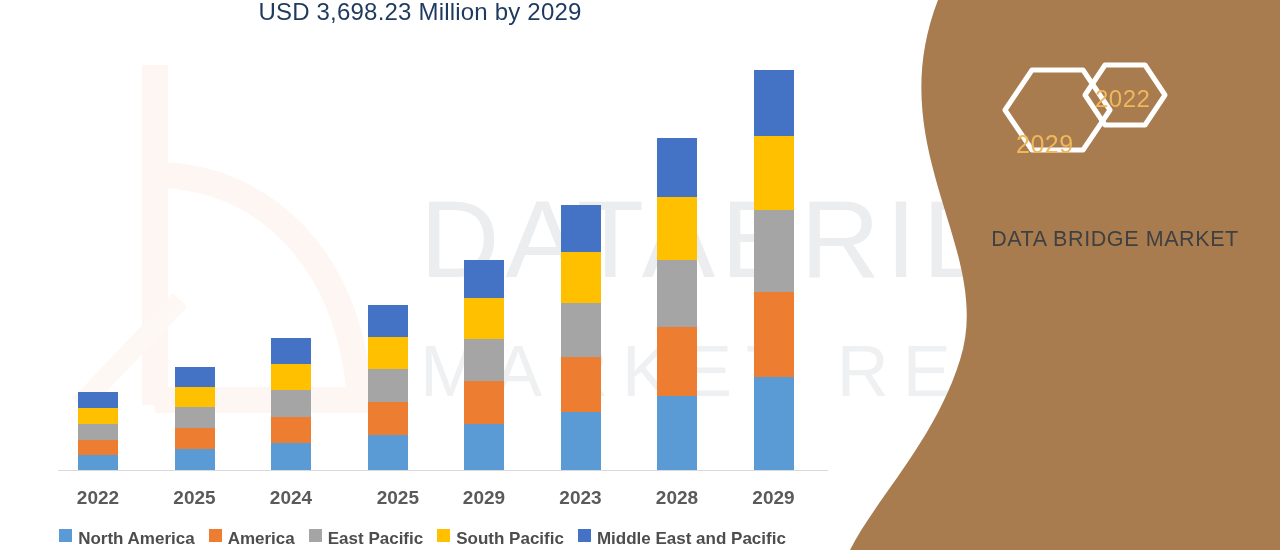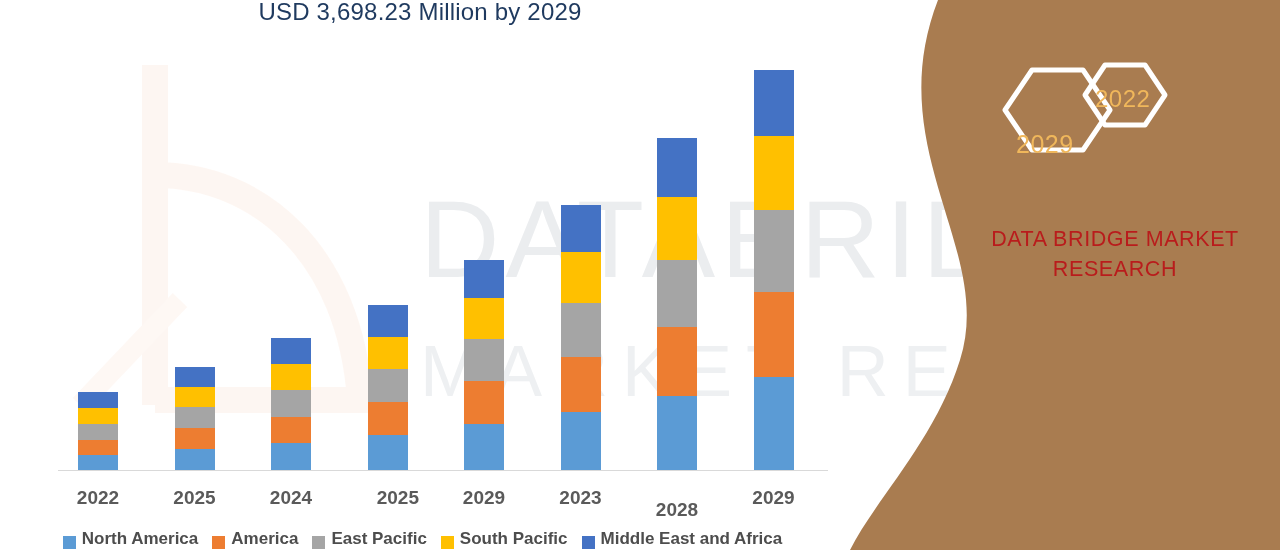--- a/index.html
+++ b/index.html
@@ -86,21 +86,21 @@
     left: 1016px;
     top: 130px;
     font-size: 25px;
   }
   .brand-name {
     position: absolute;
     left: 960px;
     top: 224px;
     width: 310px;
     text-align: center;
-    color: #b91c1c;
+    color: #404040;
     font-size: 21.5px;
     line-height: 30px;
     letter-spacing: 0.6px;
   }
 
   
   .chart-title {
     position: absolute;
     left: 0px;
     top: -2px;
@@ -154,21 +154,21 @@
     top: 529px;
     width: 845px;
     display: flex;
     justify-content: center;
     align-items: center;
     gap: 14px;
     flex-wrap: nowrap;
   }
   .legend-item {
     display: flex;
-    align-items: flex-end;
+    align-items: flex-start;
     gap: 6px;
     white-space: nowrap;
   }
   .legend-swatch {
     width: 13px;
     height: 13px;
     flex: 0 0 auto;
   }
   .legend-label {
     font-size: 17px;
@@ -252,21 +252,21 @@
           <div class="seg" style="height: 66px; background: rgb(68, 114, 196);"></div>
         </div>
       </div>
     <div id="xticks">
         <div class="xtick" style="left: 53px;">2022</div>
         <div class="xtick" style="left: 149.5px;">2025</div>
         <div class="xtick" style="left: 246px;">2024</div>
         <div class="xtick" style="left: 329px; text-align: right;">2025</div>
         <div class="xtick" style="left: 439px;">2029</div>
         <div class="xtick" style="left: 535.5px;">2023</div>
-        <div class="xtick" style="left: 632px; margin-top: 12px;">2028</div>
+        <div class="xtick" style="left: 632px;">2028</div>
         <div class="xtick" style="left: 728.5px;">2029</div>
       </div>
   </div>
 
   <div class="legend" id="legend">
       <div class="legend-item">
         <span class="legend-swatch" style="background: rgb(91, 155, 213);"></span>
         <span class="legend-label">North America</span>
       </div>
       <div class="legend-item">
@@ -276,33 +276,32 @@
       <div class="legend-item">
         <span class="legend-swatch" style="background: rgb(165, 165, 165);"></span>
         <span class="legend-label">East Pacific</span>
       </div>
       <div class="legend-item">
         <span class="legend-swatch" style="background: rgb(255, 192, 0);"></span>
         <span class="legend-label">South Pacific</span>
       </div>
       <div class="legend-item">
         <span class="legend-swatch" style="background: rgb(68, 114, 196);"></span>
-        <span class="legend-label">Middle East and Africa</span>
+        <span class="legend-label">Middle East and Pacific</span>
       </div>
     </div>
 
   <svg class="right-panel" viewBox="0 0 460 550" preserveAspectRatio="none" aria-hidden="true">
     <path d="M118 0 C 60 150, 175 250, 140 360 C 115 440, 55 500, 30 550 L 460 550 L 460 0 Z" fill="#a97c50"></path>
   </svg>
 
   <svg class="brand-hexes" viewBox="0 0 200 160" aria-hidden="true">
     <polygon points="15,60 42,20 93,20 120,60 93,100 42,100" fill="none" stroke="#ffffff" stroke-width="5" stroke-linejoin="round"></polygon>
     <polygon points="95,45 115,15 155,15 175,45 155,75 115,75" fill="none" stroke="#ffffff" stroke-width="5" stroke-linejoin="round"></polygon>
   </svg>
   <div class="hex-label small">2022</div>
   <div class="hex-label big">2029</div>
 
   <div class="brand-name">
     <div>DATA BRIDGE MARKET</div>
-    <div>RESEARCH</div>
   </div>
 
 </div>
 
 </body></html>

